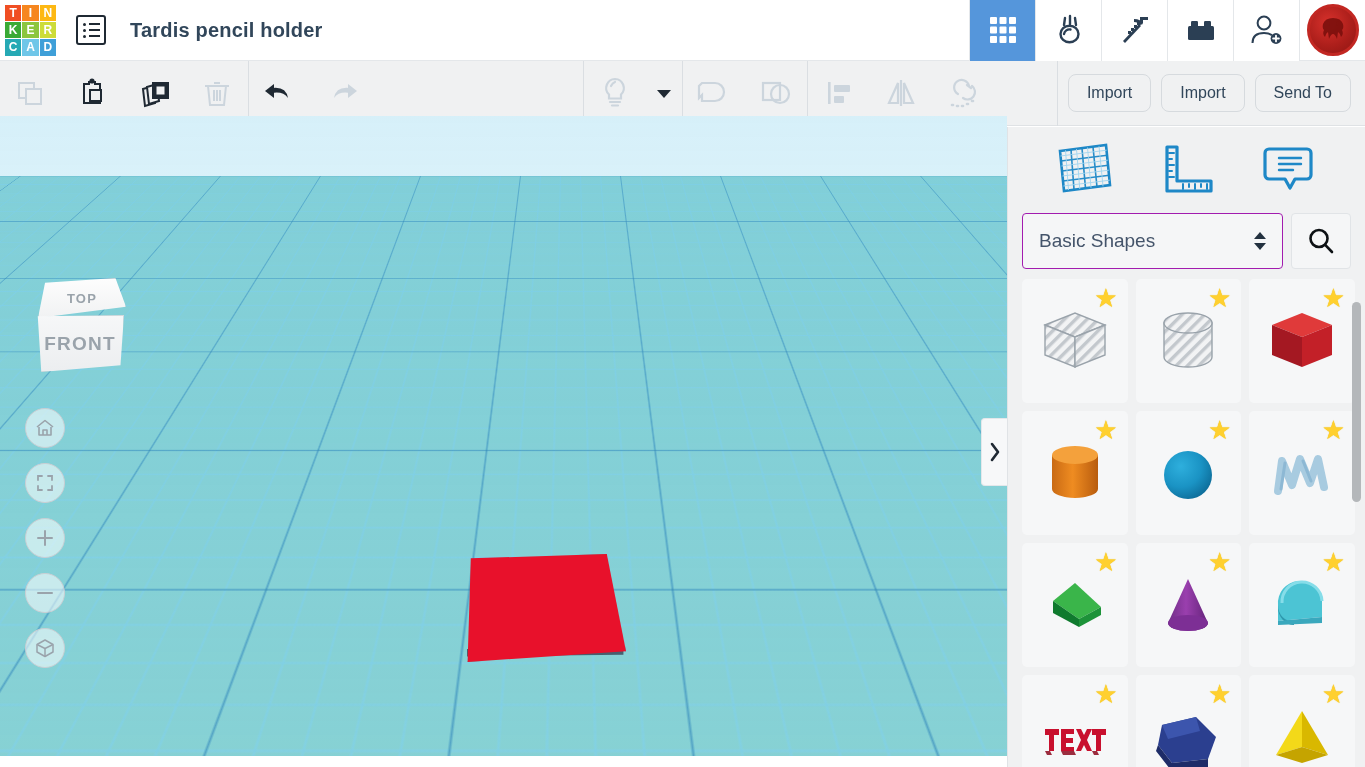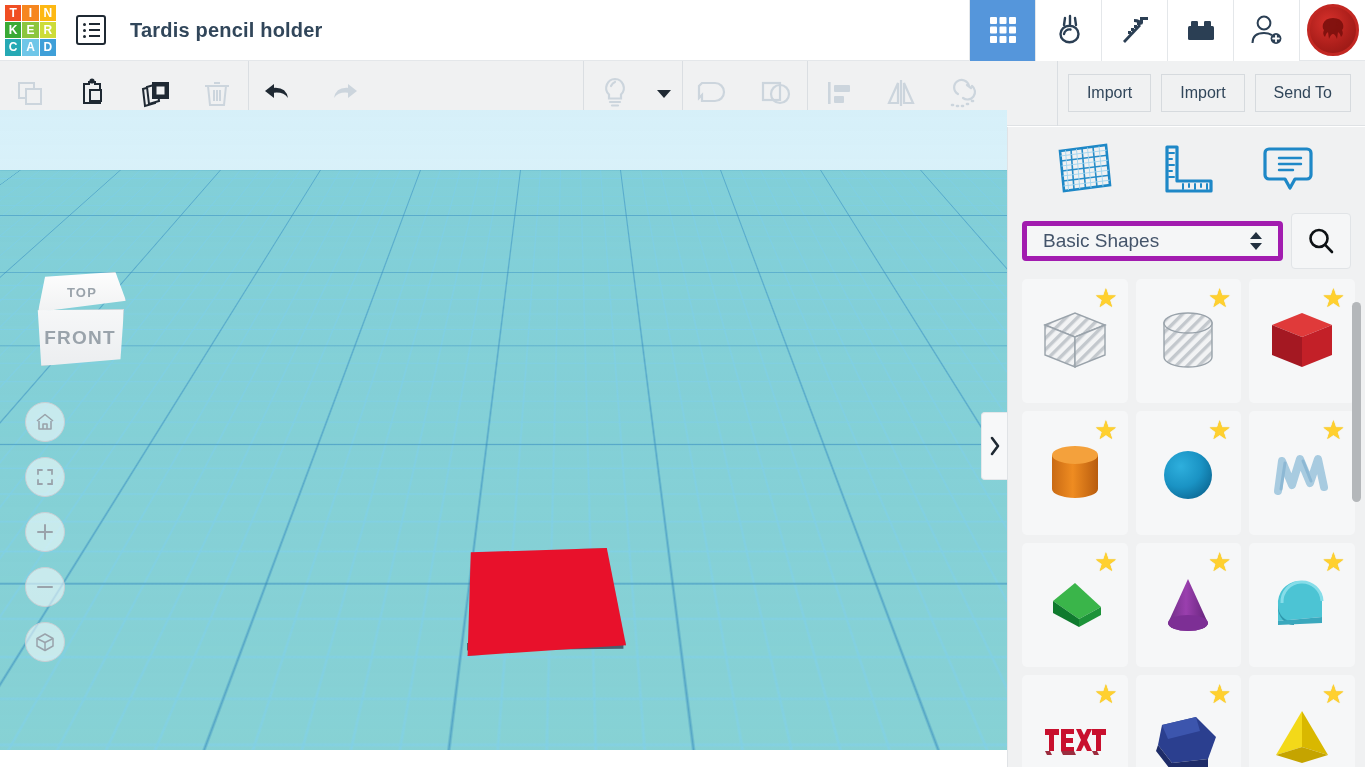--- a/index.html
+++ b/index.html
@@ -90,33 +90,33 @@
   .tool-btn {
     width: 62px; height: 65px;
     display: flex; align-items: center; justify-content: center;
     cursor: pointer;
   }
   .tool-btn.caret { width: 36px; }
   .txt-btn {
     height: 38px;
     padding: 0 18px;
     border: 1px solid #d6dade;
-    border-radius: 0;
+    border-radius: 8px;
     background: #f0f1f2;
     color: #31465a;
     font-size: 16px;
     font-family: "Liberation Sans", sans-serif;
     display: flex; align-items: center; justify-content: center;
     cursor: pointer;
     margin-left: 10px;
   }
 
   
   .canvas {
-    position: absolute; top: 110px; left: 0;
+    position: absolute; top: 116px; left: 0;
     width: 1007px; height: 640px;
     background: #ffffff;
     overflow: hidden;
   }
   .workplane-wrap {
     position: absolute; inset: 0;
     overflow: hidden;
   }
   .workplane {
     position: absolute;
@@ -226,23 +226,23 @@
     display: flex; align-items: center; justify-content: space-around;
     padding: 0 26px;
   }
   .panel-icon { cursor: pointer; display: flex; align-items: center; justify-content: center; }
   .picker-row {
     display: flex; align-items: center;
     padding: 0 14px; gap: 8px;
     margin-top: 4px;
   }
   .shape-select {
-    flex: 1; height: 40px;
+    flex: 1; height: 56px;
     background: #f5f6f7;
-    border: 5px solid #a21caf;
+    border: 1px solid #a21caf;
     border-radius: 4px;
     display: flex; align-items: center;
     padding: 0 16px;
     cursor: pointer;
   }
   .shape-select-label { flex: 1; font-size: 19px; color: #44546a; }
   .spinner { display: flex; flex-direction: column; gap: 4px; }
   .spin-up { width: 0; height: 0; border-left: 6px solid transparent; border-right: 6px solid transparent; border-bottom: 7px solid #22303f; }
   .spin-dn { width: 0; height: 0; border-left: 6px solid transparent; border-right: 6px solid transparent; border-top: 7px solid #22303f; }
   .search-btn {

